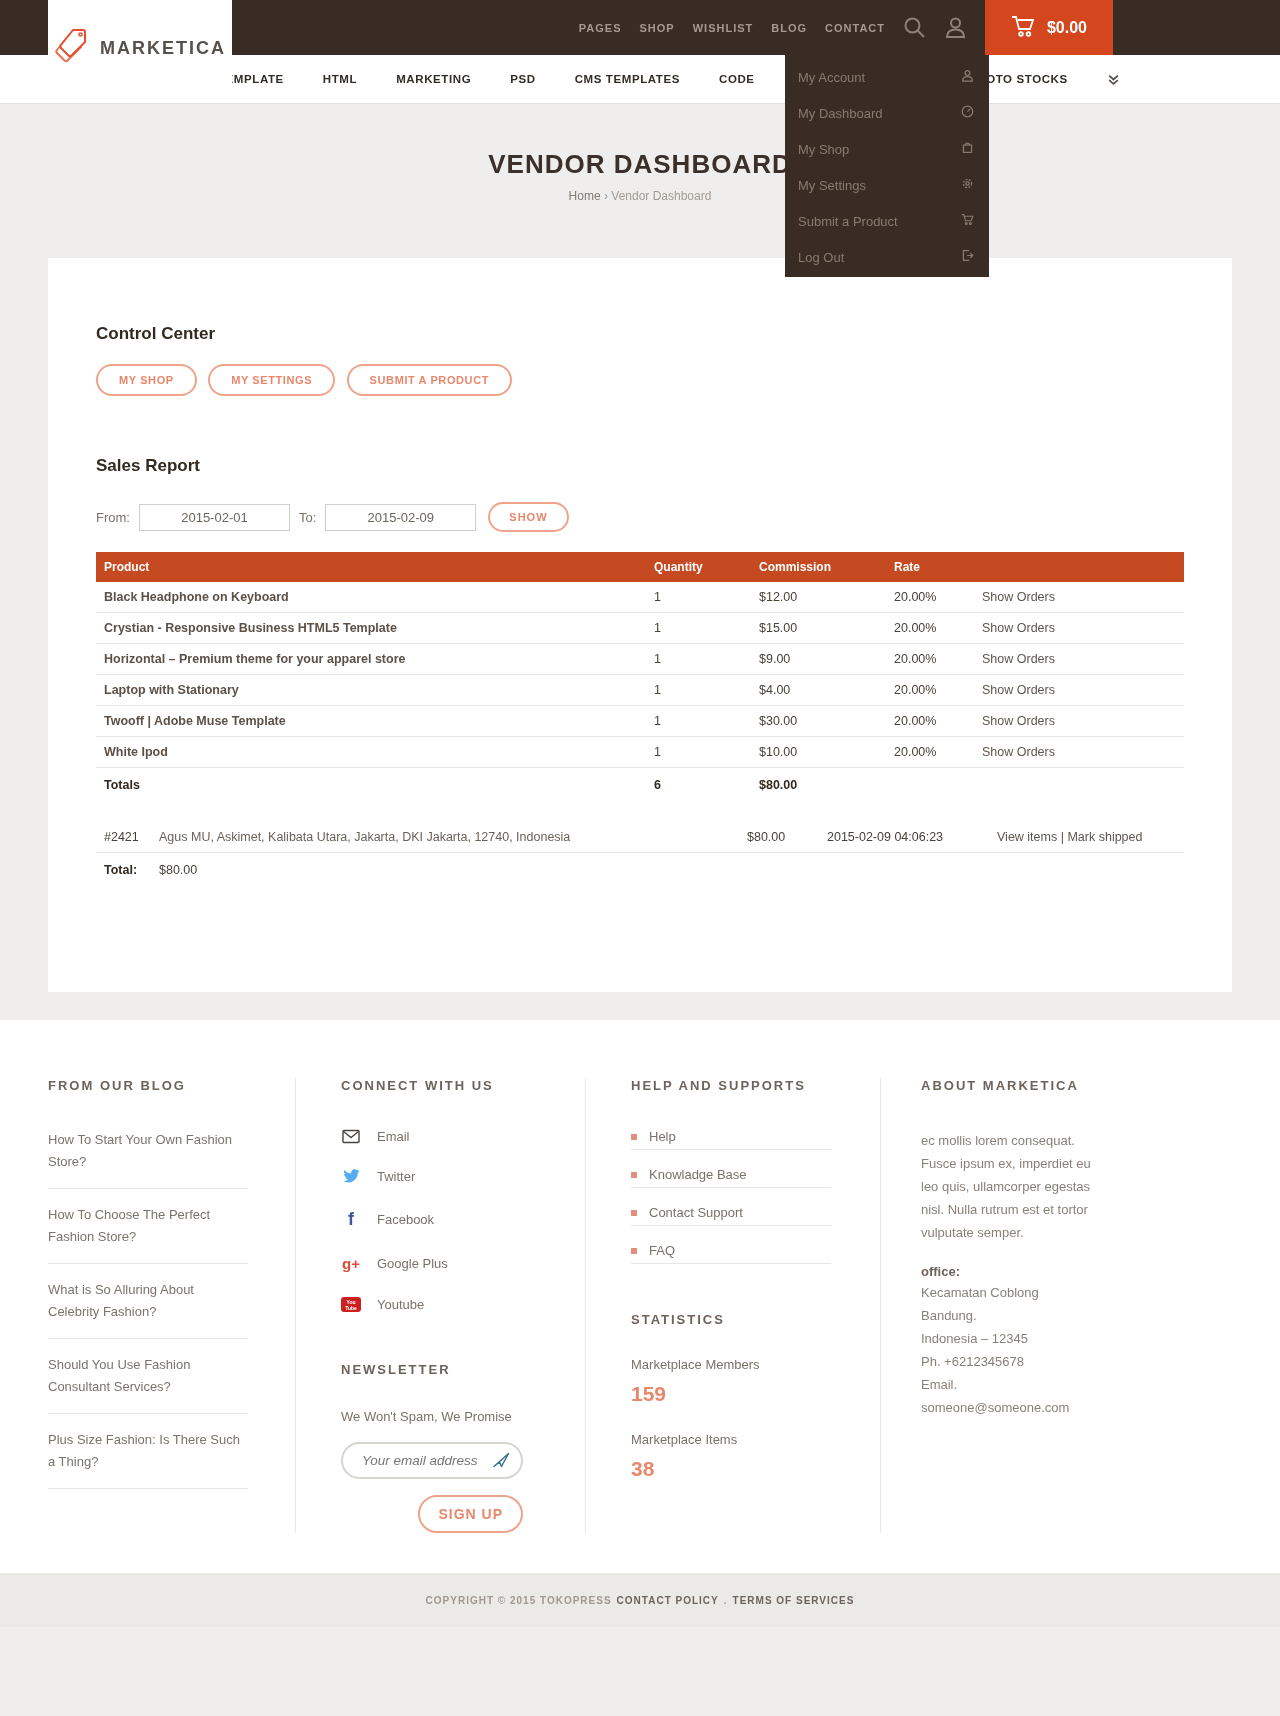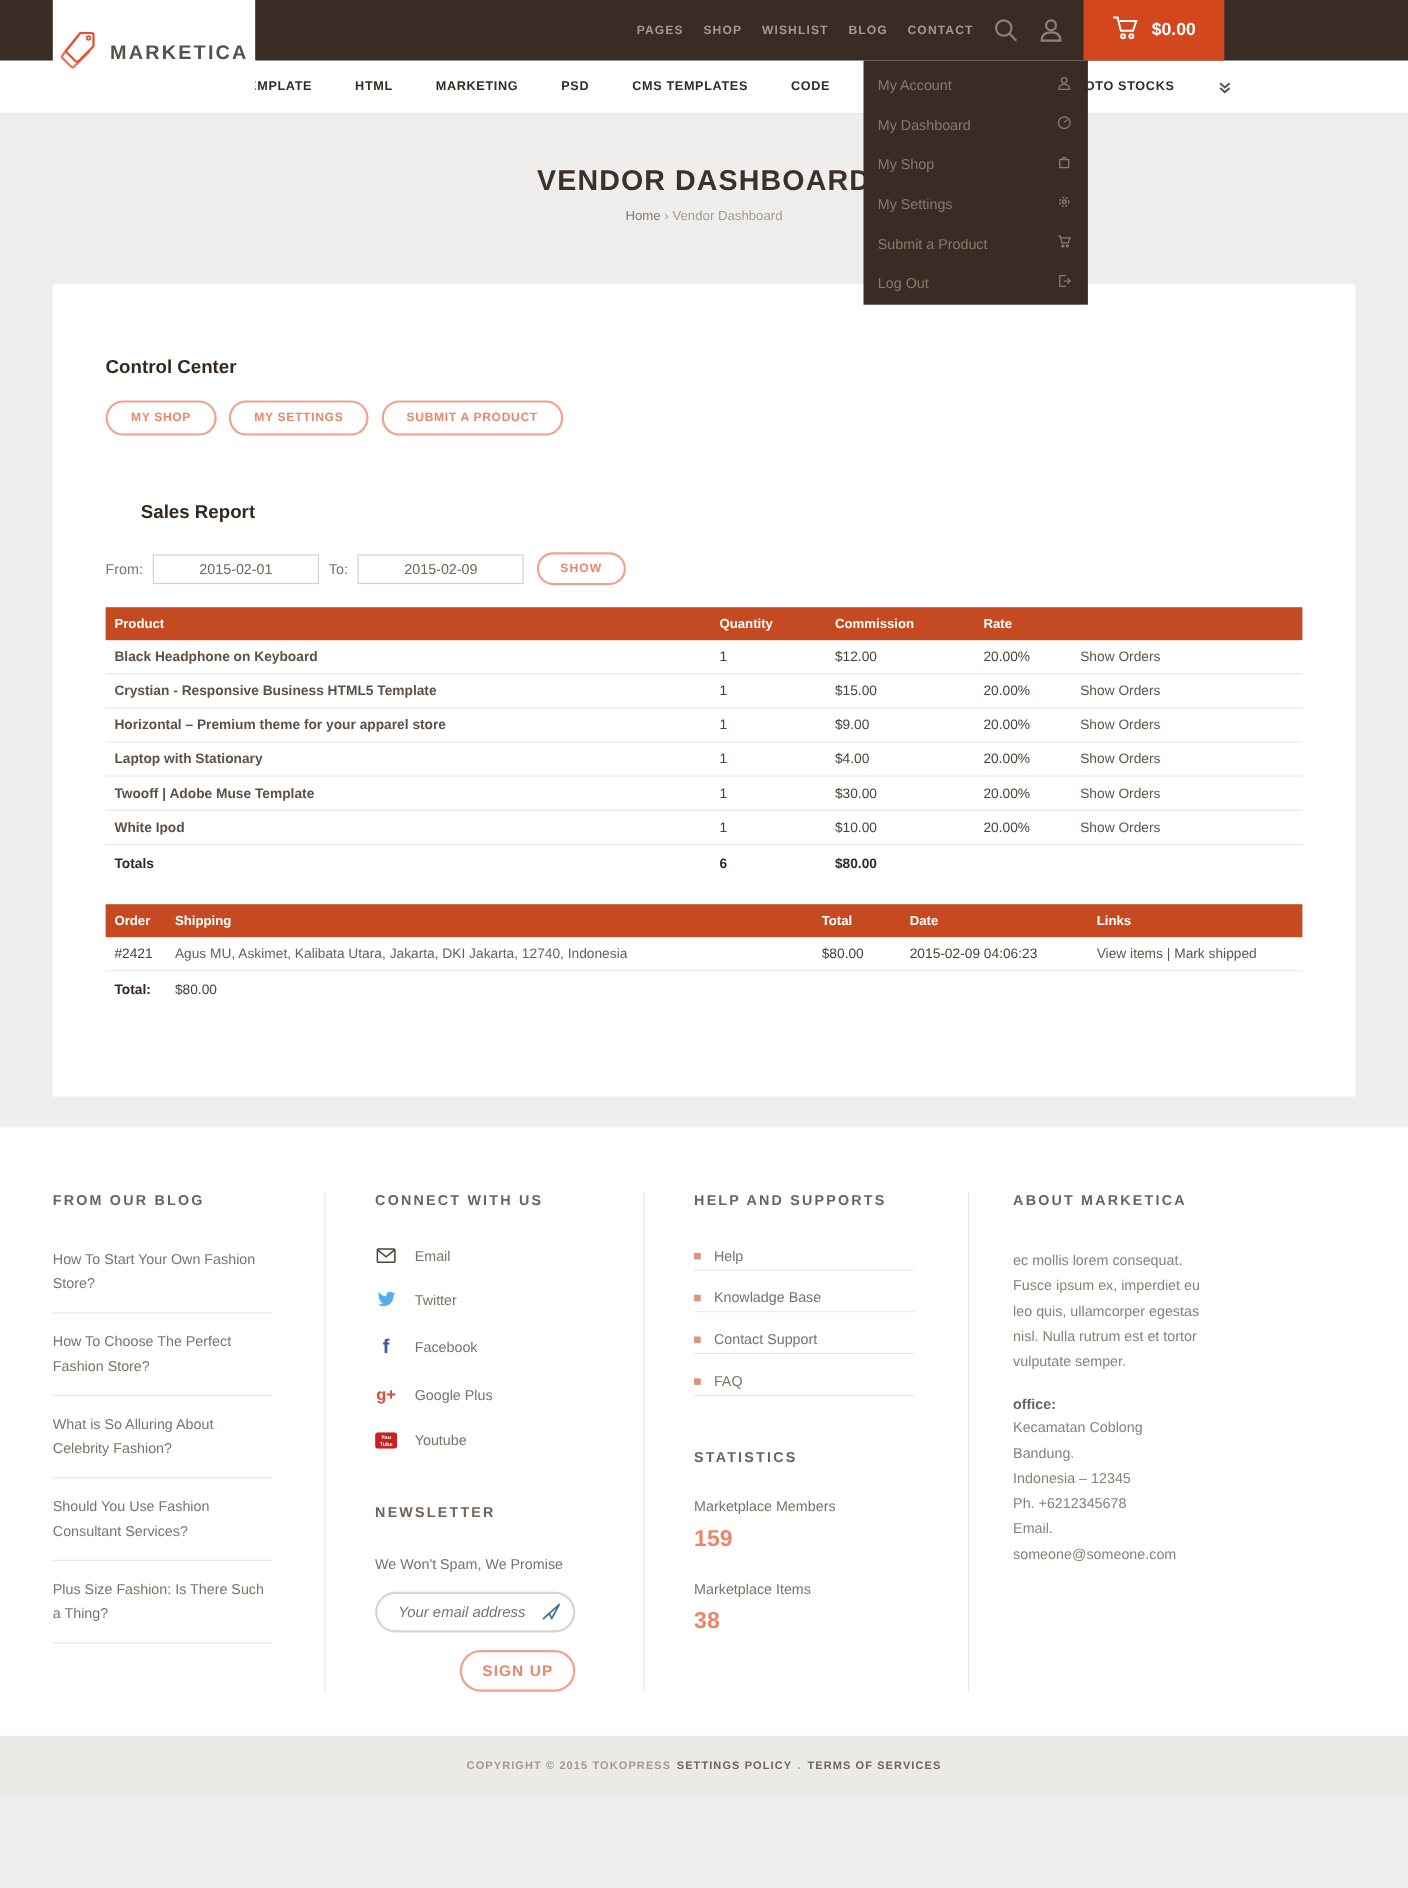--- a/index.html
+++ b/index.html
@@ -49,21 +49,21 @@
   .breadcrumb { margin-top:9px; font-size:12px; color:#a49b93; }
   .breadcrumb .bc-home { color:#837a72; cursor:pointer; }
   
   .card { background:#ffffff; margin:0 48px; padding:66px 48px 80px; min-height:734px; }
   .section-h { font-size:17px; color:#33291f; margin:0; font-weight:bold; }
   .pill-row { margin-top:20px; }
   .pill {
     display:inline-block; border:2px solid #efa38b; border-radius:999px; background:#fff;
     color:#e8876c; font-size:11px; font-weight:bold; letter-spacing:.6px; padding:8px 21px; margin-right:7px; cursor:pointer;
   }
-  .sales-h { margin-top:60px;margin-left:32px; }
+  .sales-h { margin-top:60px; }
   .filter-row { display:flex; align-items:center; margin-top:26px; font-size:13px; color:#7b7168; }
   .date-input {
     width:151px; height:27px; border:1px solid #d2cfca; margin-left:9px; background:#fff;
     font-size:13px; color:#6e655d; text-align:center; font-family:"Liberation Sans","DejaVu Sans",sans-serif;
   }
   .to-label { margin-left:9px; }
   .show-btn {
     margin-left:12px; border:2px solid #efa38b; border-radius:999px; background:#fff;
     color:#e8876c; font-size:11px; font-weight:bold; letter-spacing:1px; padding:7px 19px; cursor:pointer;
     font-family:"Liberation Sans","DejaVu Sans",sans-serif;
@@ -337,27 +337,20 @@
     <div class="s-grid totals-row">
       <div>Totals</div>
       <div>6</div>
       <div>$80.00</div>
       <div></div>
         <div></div>
     </div>
   </div>
 
   <div class="tbl">
-    <div class="o-grid thead">
-      <div>Order</div>
-      <div>Shipping</div>
-      <div>Total</div>
-      <div>Date</div>
-      <div>Links</div>
-    </div>
     <div class="o-grid trow">
       <div class="num">#2421</div>
       <div class="ship-text">Agus MU, Askimet, Kalibata Utara, Jakarta, DKI Jakarta, 12740, Indonesia</div>
       <div class="num">$80.00</div>
       <div class="num">2015-02-09 04:06:23</div>
       <div>
         <a class="cell-link">View items</a>
         <span class="cell-link">|</span>
         <a class="cell-link">Mark shipped</a>
       </div>
@@ -468,16 +461,16 @@
     <div class="addr-line">Kecamatan Coblong</div>
     <div class="addr-line">Bandung.</div>
     <div class="addr-line">Indonesia – 12345</div>
     <div class="addr-line">Ph. +6212345678</div>
     <div class="addr-line">Email. someone@someone.com</div>
   </div>
 </div>
 
 <div class="copyright-bar">
   <span>COPYRIGHT © 2015 TOKOPRESS</span>
-  <a class="cr-link">SETTINGS POLICY</a>
+  <a class="cr-link">CONTACT POLICY</a>
   <span>.</span>
   <a class="cr-link">TERMS OF SERVICES</a>
 </div>
 
 </body></html>

